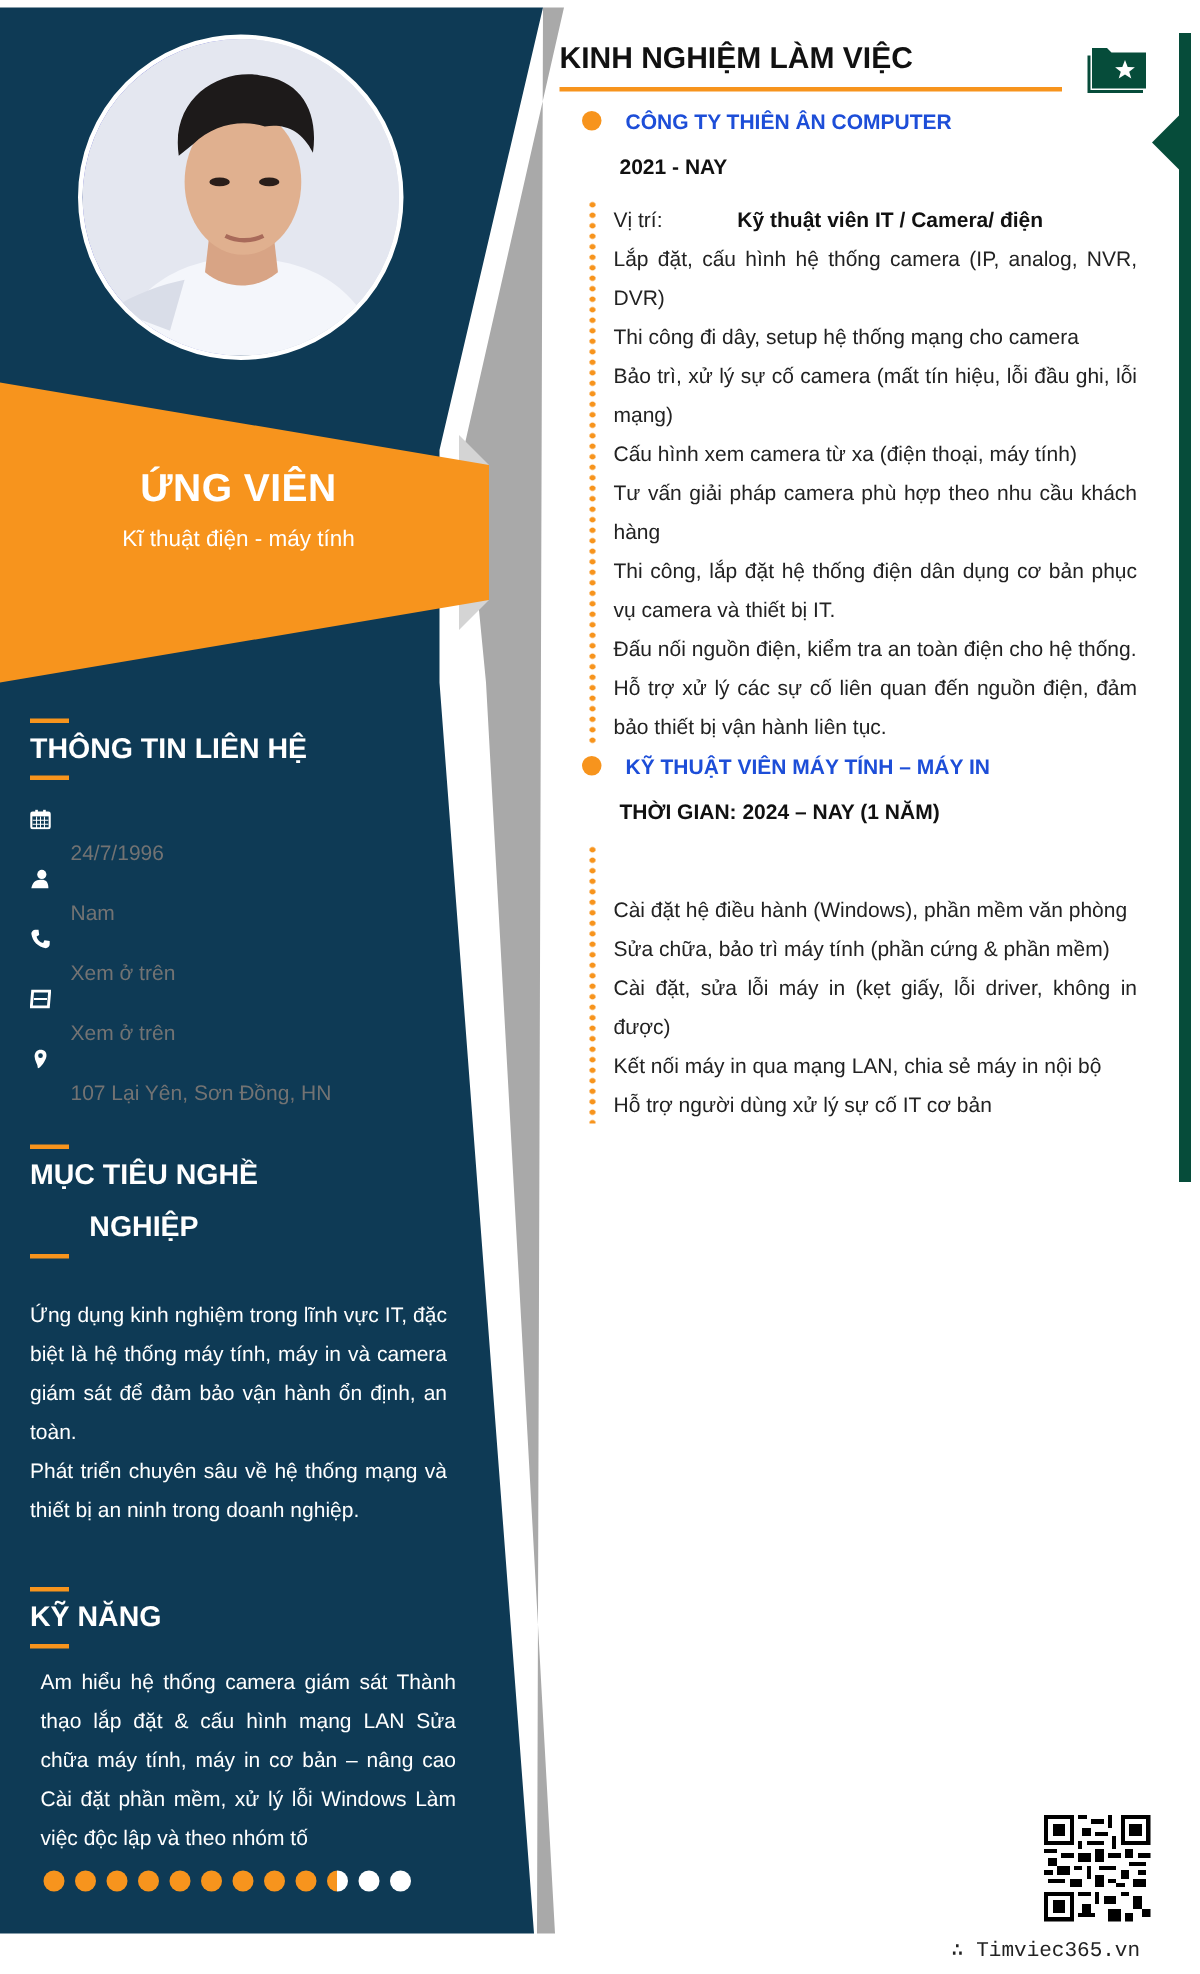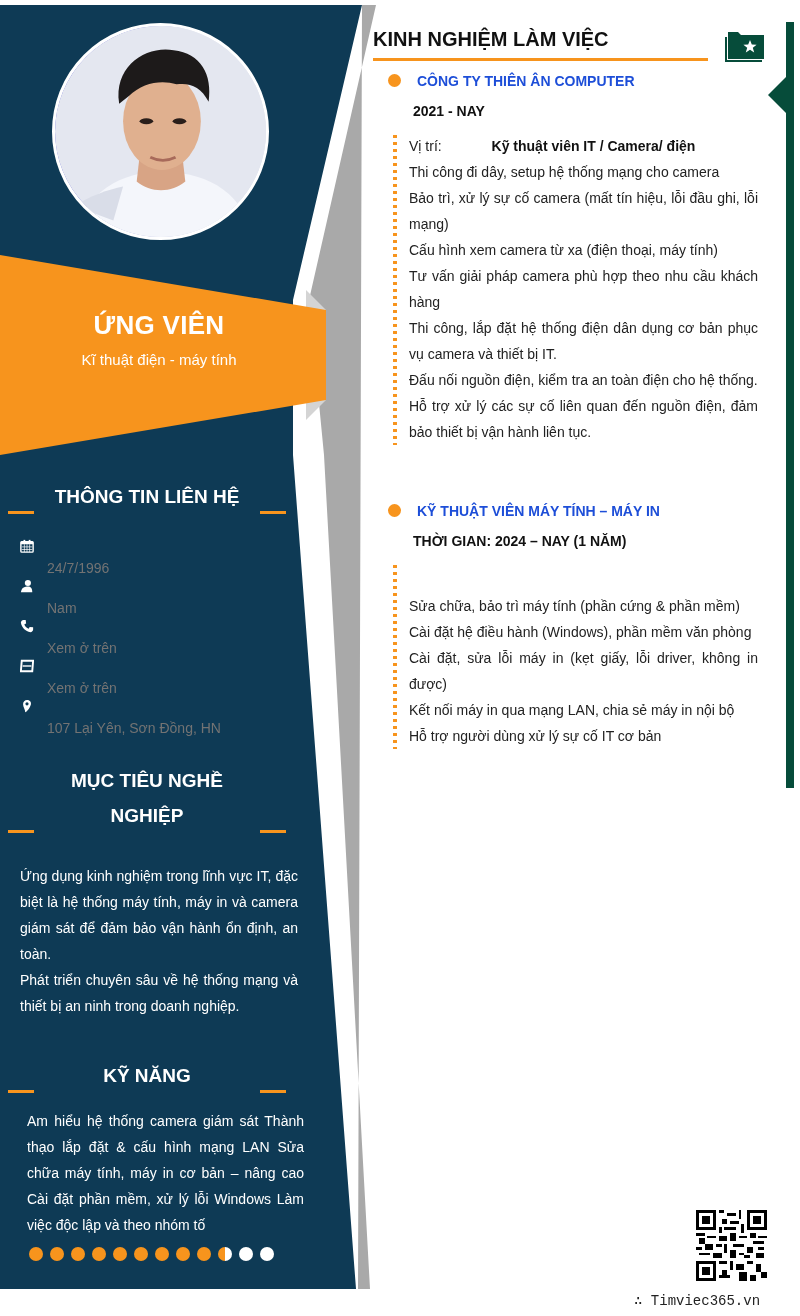--- a/index.html
+++ b/index.html
@@ -18,21 +18,21 @@
     box-shadow: 2px 0 0 0 #2a2ad0 inset;
   }
   .avatar svg { width: 100%; height: 100%; display: block; }
 
   
   .name-block { position: absolute; left: 0; top: 310px; width: 318px; text-align: center; }
   .name { font-size: 26px; font-weight: bold; color: #ffffff; letter-spacing: 0.3px; }
   .job-title { margin-top: 10px; font-size: 15px; color: #ffffff; }
 
   
-  .sec-head { position: absolute; left: 8px; width: 278px; display: flex; align-items: flex-end; justify-content: space-between; }
+  .sec-head { position: absolute; left: 20px; width: 278px; display: flex; align-items: flex-start; justify-content: space-between; flex-direction: column; }
   .sec-head .bar { width: 26px; height: 3px; background: #f7941d; flex: none; }
   .sec-head .title { color: #fff; font-weight: bold; font-size: 19px; text-align: center; line-height: 35px; flex: 1; }
 
   .contact { position: absolute; left: 20px; top: 526px; width: 270px; }
   .contact .row { display: flex; align-items: center; height: 40px; }
   .contact .ic { width: 27px; display: flex; align-items: center; color: #fff; }
   .contact .ic svg { width: 14px; height: 14px; fill: #fff; }
   .contact .txt { color: #737373; font-size: 14px; margin-top: 43px; }
 
   .para { position: absolute; color: #fff; font-size: 14px; line-height: 26px; text-align: justify; }
@@ -222,38 +222,39 @@
 <div class="side-rail"></div>
 <div class="side-notch"></div>
 
 <div class="job job1">
   <span class="bullet"></span>
   <div class="company">CÔNG TY THIÊN ÂN COMPUTER</div>
   <div class="period">2021 - NAY</div>
   <div class="details">
     <span class="timeline"></span>
     <div class="line"><span>Vị trí: </span> <b>Kỹ thuật viên IT / Camera/ điện</b></div>
+    <div class="line"> Lắp đặt, cấu hình hệ thống camera (IP, analog, NVR, DVR)</div>
     <div class="line">Thi công đi dây, setup hệ thống mạng cho camera</div>
     <div class="line">Bảo trì, xử lý sự cố camera (mất tín hiệu, lỗi đầu ghi, lỗi mạng)</div>
     <div class="line">Cấu hình xem camera từ xa (điện thoại, máy tính)</div>
     <div class="line">Tư vấn giải pháp camera phù hợp theo nhu cầu khách hàng</div>
     <div class="line"> Thi công, lắp đặt hệ thống điện dân dụng cơ bản phục vụ camera và thiết bị IT.</div>
     <div class="line">Đấu nối nguồn điện, kiểm tra an toàn điện cho hệ thống.</div>
     <div class="line">Hỗ trợ xử lý các sự cố liên quan đến nguồn điện, đảm bảo thiết bị vận hành liên tục.</div>
   </div>
 </div>
 
 <div class="job job2">
   <span class="bullet"></span>
   <div class="company">KỸ THUẬT VIÊN MÁY TÍNH – MÁY IN</div>
   <div class="period">THỜI GIAN: 2024 – NAY (1 NĂM)</div>
   <div class="details">
     <span class="timeline"></span>
+    <div class="line"> Cài đặt hệ điều hành (Windows), phần mềm văn phòng</div>
     <div class="line">Sửa chữa, bảo trì máy tính (phần cứng &amp; phần mềm)</div>
-    <div class="line"> Cài đặt hệ điều hành (Windows), phần mềm văn phòng</div>
     <div class="line">Cài đặt, sửa lỗi máy in (kẹt giấy, lỗi driver, không in được)</div>
     <div class="line">Kết nối máy in qua mạng LAN, chia sẻ máy in nội bộ</div>
     <div class="line">Hỗ trợ người dùng xử lý sự cố IT cơ bản</div>
   </div>
 </div>
 
 <div class="qr">
   <svg viewBox="0 0 25 25" width="71" height="71" shape-rendering="crispEdges">
     <rect width="25" height="25" fill="#fff"></rect>
     <g fill="#000">

